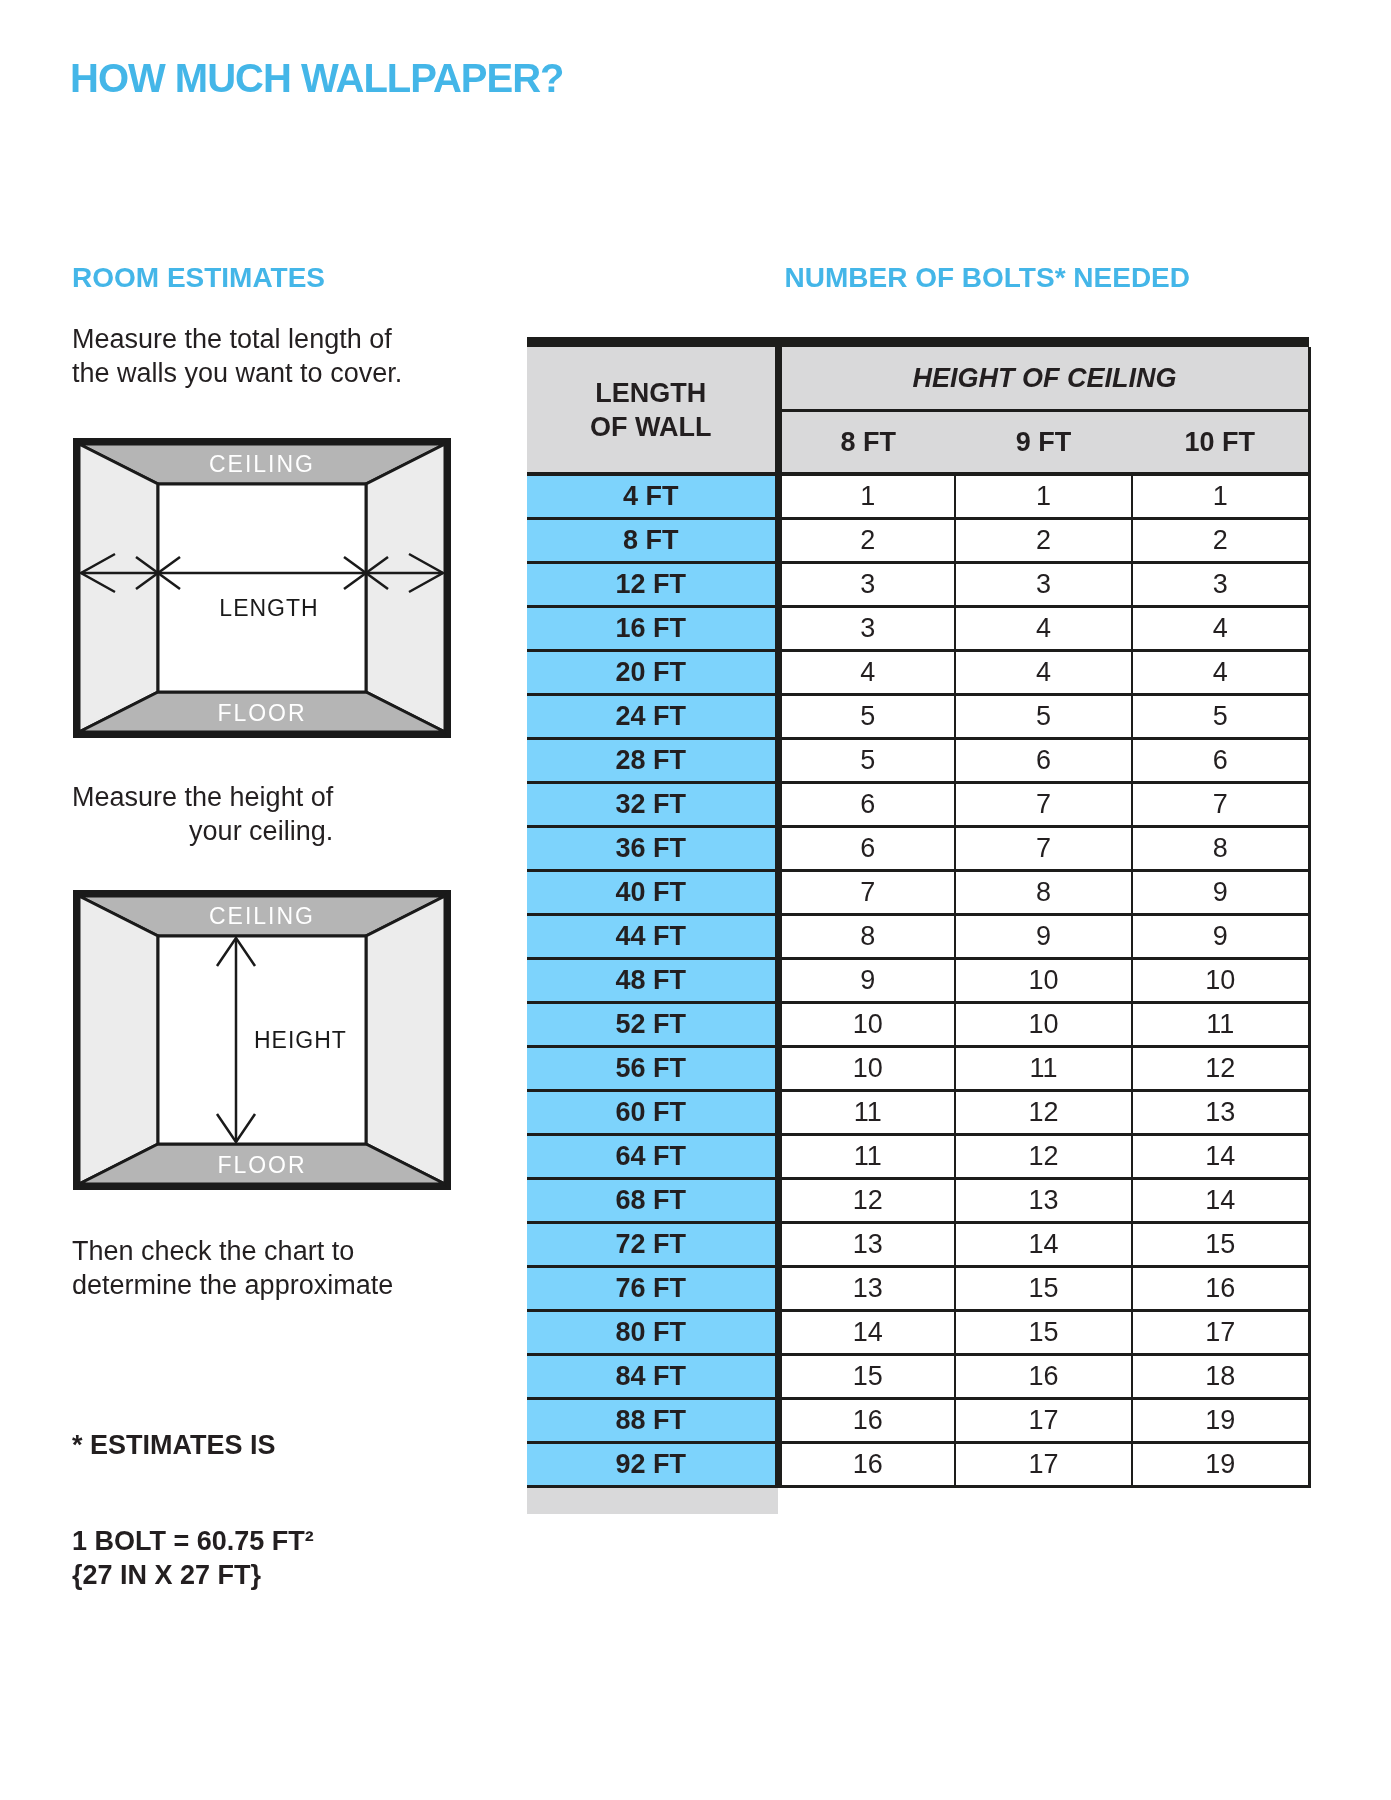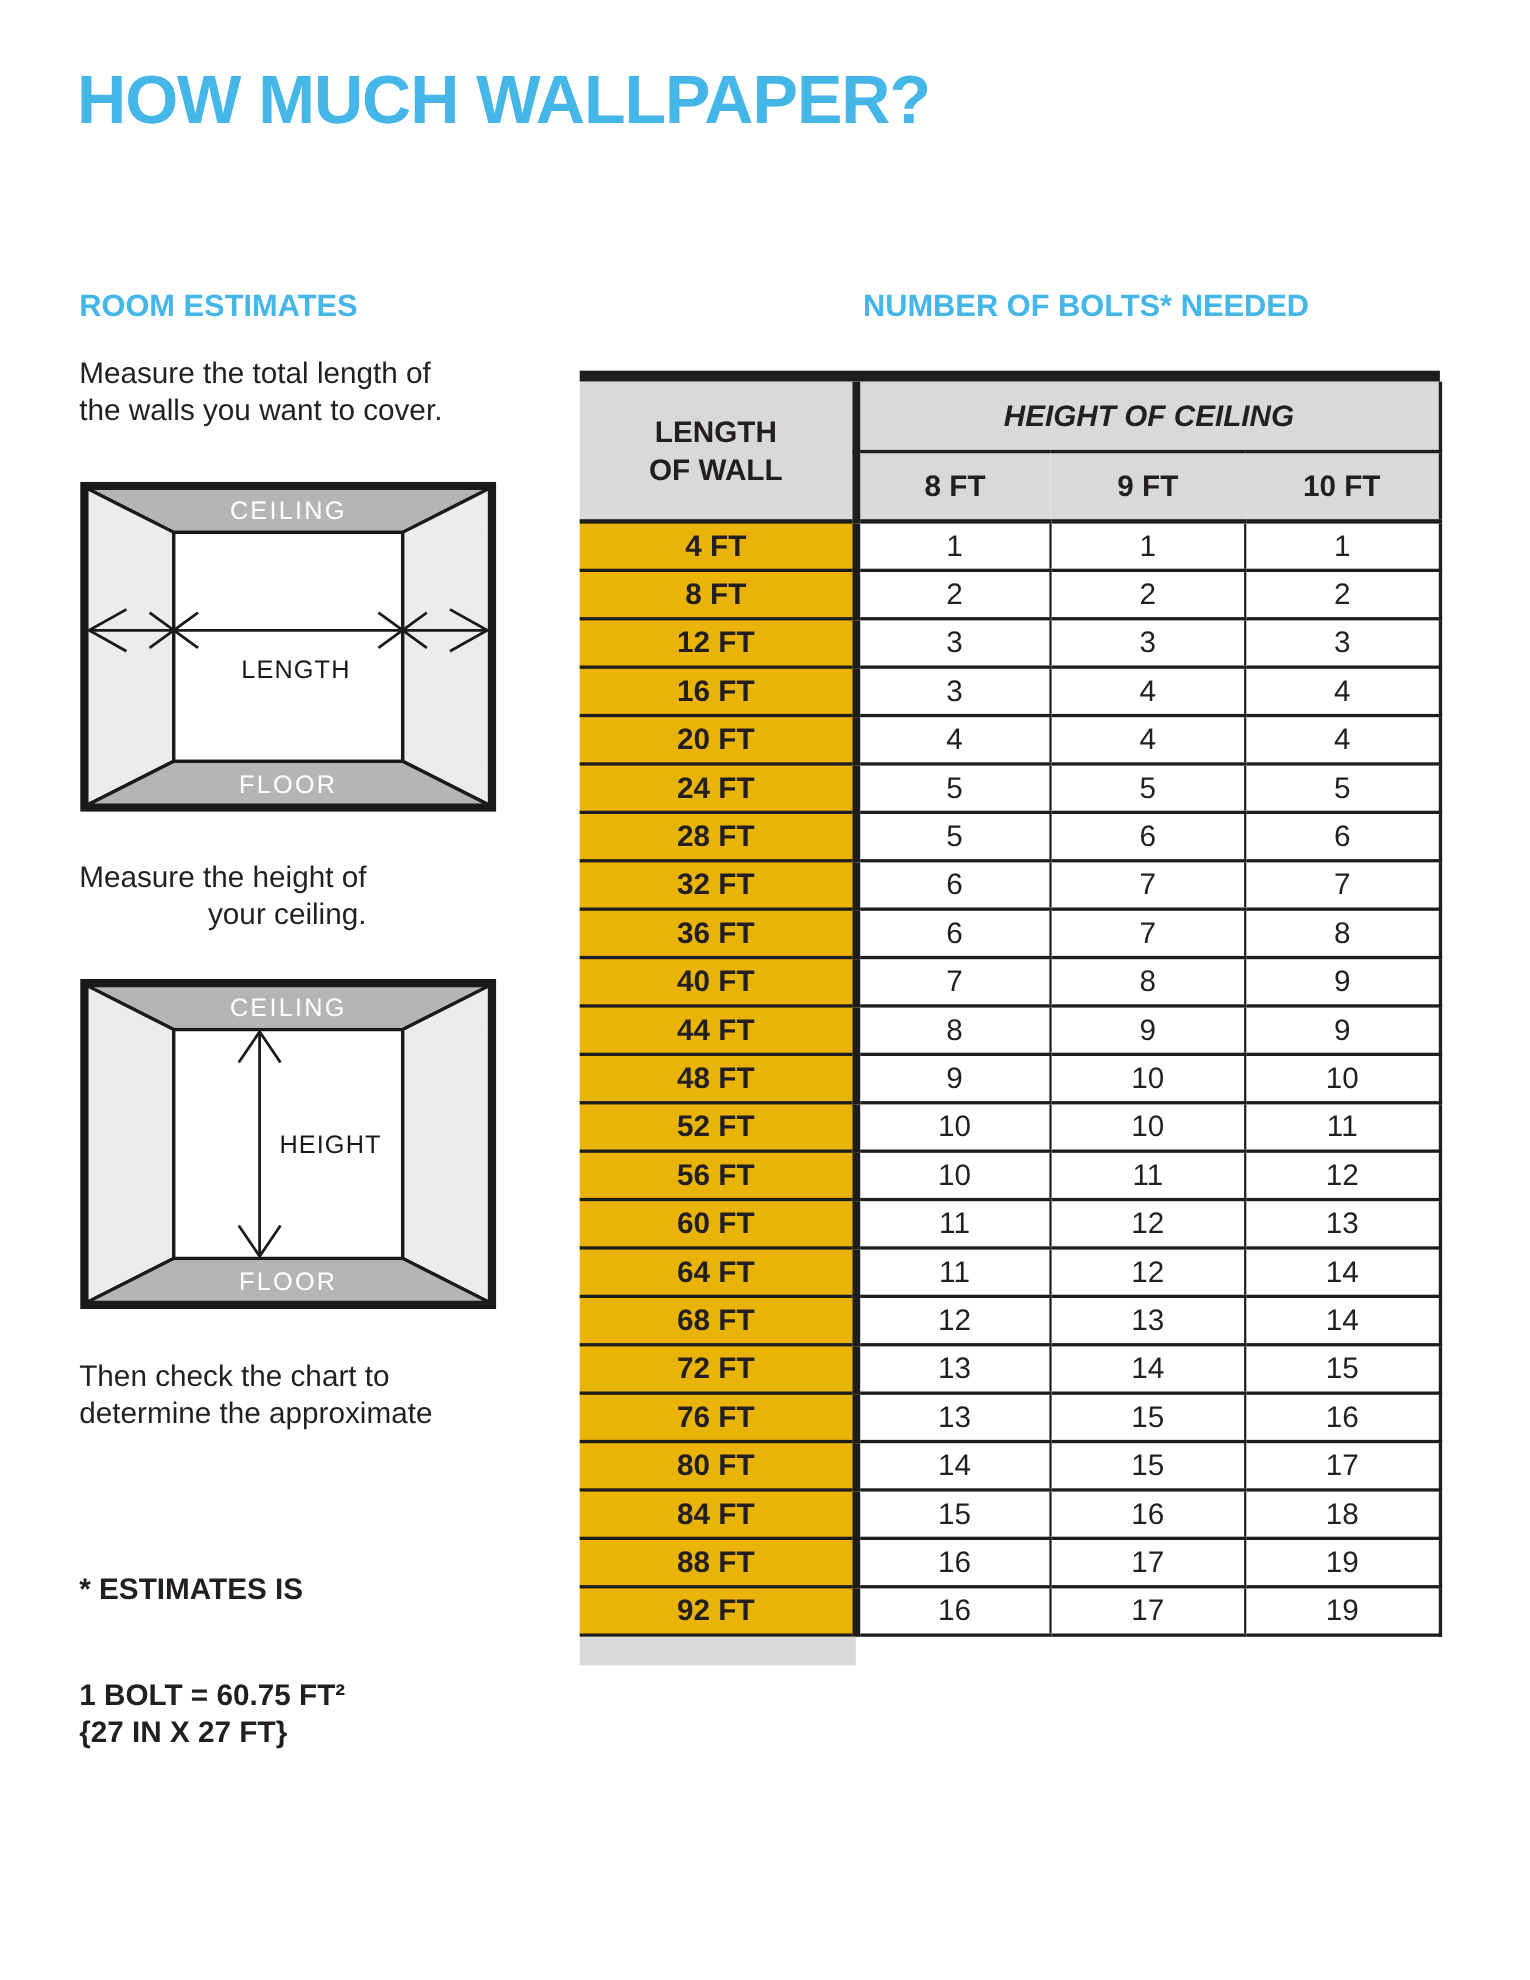--- a/index.html
+++ b/index.html
@@ -1,31 +1,31 @@
 <!DOCTYPE html>
 <html><head>
 <meta charset="utf-8">
 <style>
   html,body{margin:0;padding:0;background:#ffffff;}
   .page{position:relative;width:1391px;height:1800px;background:#ffffff;overflow:hidden;
         font-family:"Liberation Sans","DejaVu Sans",sans-serif;color:#231f20;}
   .abs{position:absolute;}
-  .title{left:70px;top:56px;font-size:62px;font-weight:700;letter-spacing:-1px;color:#44b6e8;white-space:nowrap;}
+  .title{left:70px;top:56px;font-size:40px;font-weight:700;letter-spacing:-1px;color:#44b6e8;white-space:nowrap;}
   .sec-head{font-size:28px;font-weight:700;color:#44b6e8;white-space:nowrap;}
   .body-text{font-size:27px;line-height:34px;}
   .bold-text{font-weight:700;}
   .fn-line2{padding-left:26px;}
   .diagram{left:72px;width:380px;height:300px;}
   .table-topbar{left:527px;top:337px;width:782px;height:10px;background:#1d1d1b;}
   table.bolts{position:absolute;left:527px;top:347px;width:782px;border-collapse:collapse;table-layout:fixed;}
   .bolts th,.bolts td{padding:0;text-align:center;vertical-align:middle;font-size:27px;}
   .bolts .corner{background:#d9d9da;font-weight:700;border-right:7px solid #1d1d1b;border-bottom:4px solid #1d1d1b;line-height:34px;}
   .bolts .group-head{background:#d9d9da;font-weight:700;height:62px;border-bottom:3px solid #1d1d1b;}
   .bolts .sub th{background:#d9d9da;font-weight:700;height:60px;border-bottom:4px solid #1d1d1b;}
-  .bolts tbody th{background:#eab308;font-weight:700;height:41px;
+  .bolts tbody th{background:#7dd3fc;font-weight:700;height:41px;
                   border-top:3px solid #1d1d1b;border-bottom:3px solid #1d1d1b;border-right:7px solid #1d1d1b;}
   .bolts tbody td{background:#ffffff;font-weight:400;height:41px;
                   border-top:3px solid #1d1d1b;border-bottom:3px solid #1d1d1b;
                   border-left:2px solid #1d1d1b;border-right:2px solid #1d1d1b;}
   .bolts tbody td:first-of-type{border-left:7px solid #1d1d1b;}
   .bolts tbody td:last-of-type{border-right:3px solid #1d1d1b;}
   .bolts .sub th:last-child{border-right:3px solid #1d1d1b;}
   .bolts .group-head{border-right:3px solid #1d1d1b;font-style:italic;}
   .col1-tail{left:527px;top:1488px;width:251px;height:26px;background:#d9d9da;}
   svg text{font-family:"Liberation Sans","DejaVu Sans",sans-serif;}

